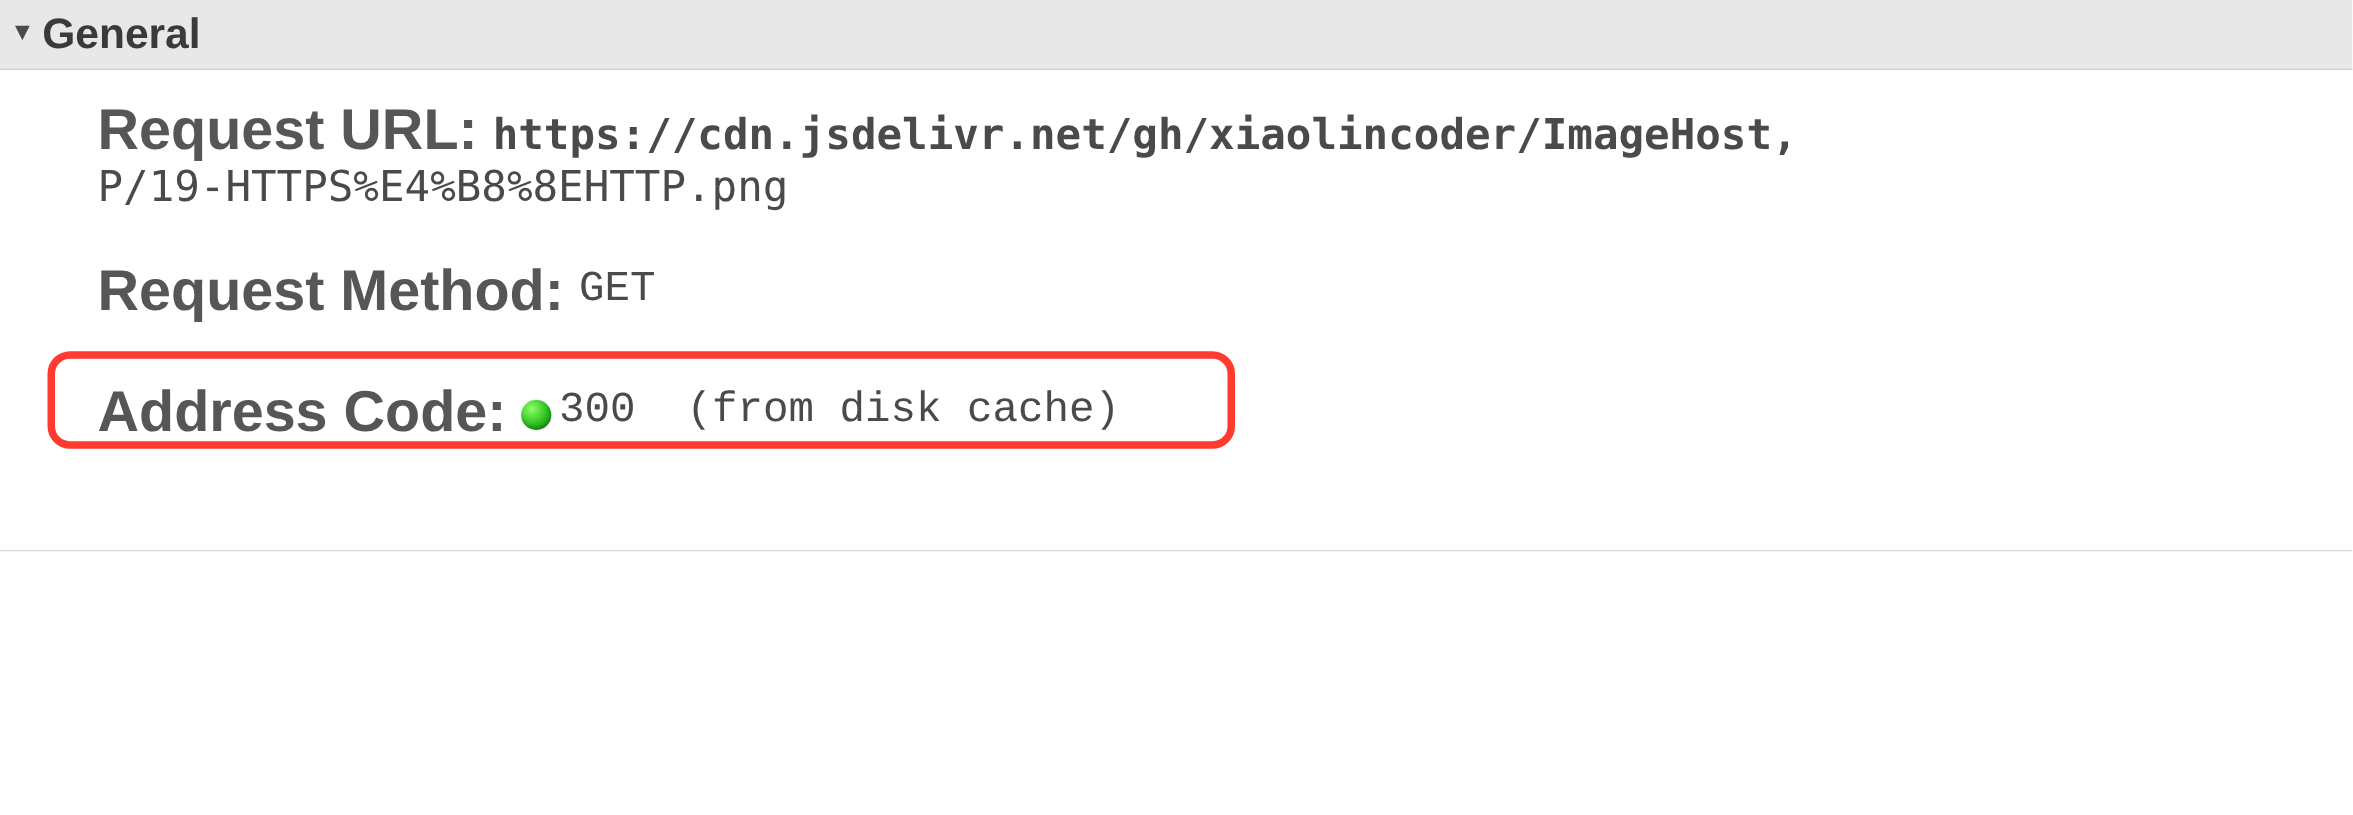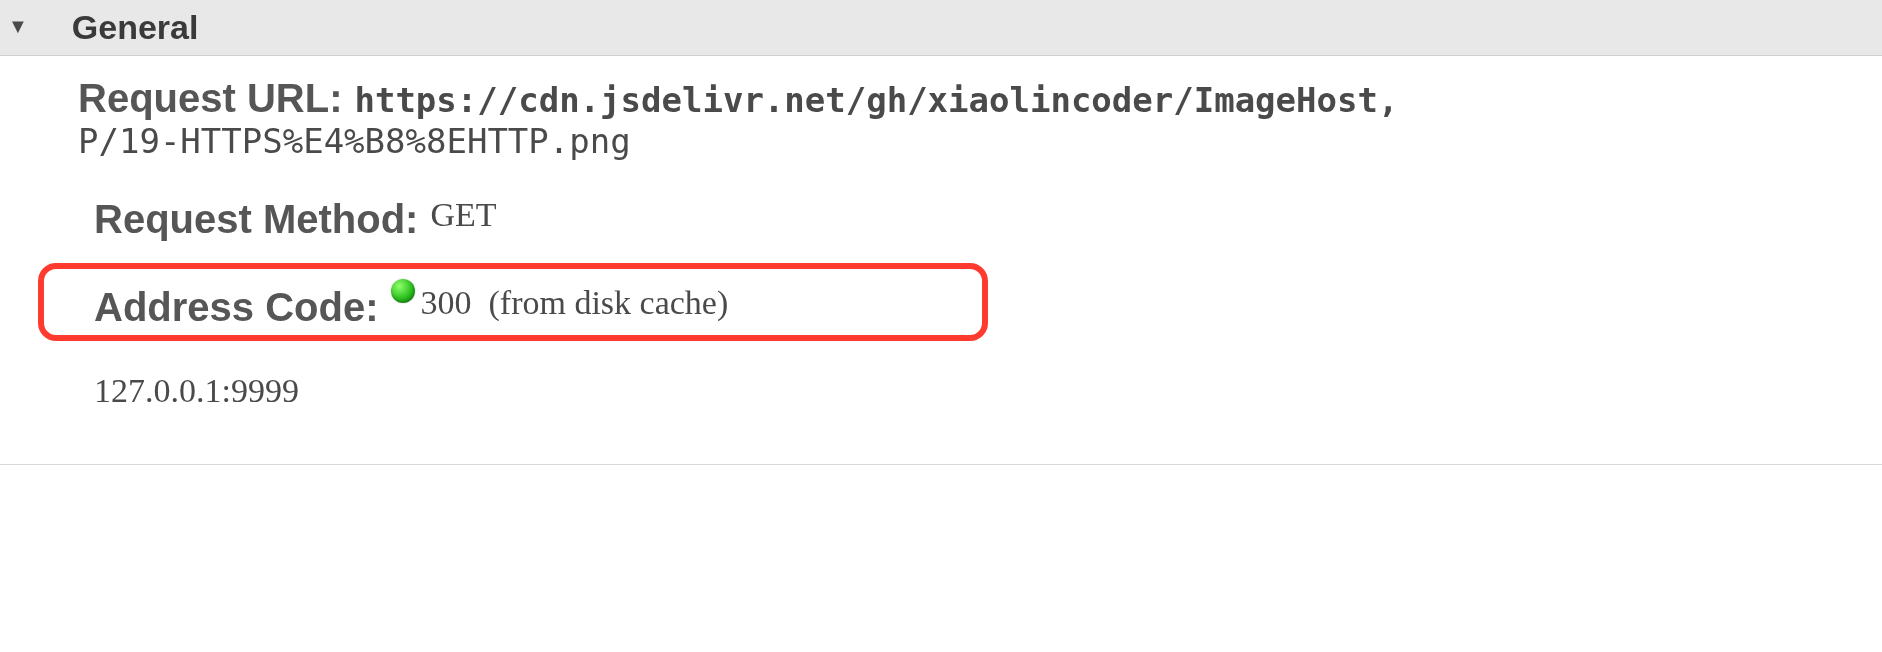--- a/index.html
+++ b/index.html
@@ -25,44 +25,42 @@
     .disclosure-triangle {
       font-size: 20px;
       color: #4a4a4a;
       line-height: 1;
       transform: translateY(-2px);
     }
     .section-title {
       font-size: 34px;
       font-weight: 700;
       color: #3a3a3a;
-      margin-left: 38px;
     }
     .content {
       padding: 20px 0 20px 78px;
       display: flex;
       flex-direction: column;
       gap: 28px;
       border-bottom: 1px solid #d8d8d8;
     }
     .row {
       display: flex;
-      align-items: flex-start;
+      align-items: center;
       flex-wrap: wrap;
       line-height: 1.5;
-      margin-left: 16px;
     }
     .label {
-      font-size: 40px;
+      font-size: 46px;
       font-weight: 700;
       color: #565656;
       margin-right: 12px;
     }
     .value {
-      font-family: Liberation Serif, serif;
+      font-family: Liberation Mono, monospace;
       font-size: 34px;
       color: #4a4a4a;
       white-space: pre;
     }
     .url-block {
       display: block;
       max-width: 1500px;
     }
     .url-line1 {
       font-family: "SF Mono", Menlo, Monaco, Consolas, monospace;
@@ -125,19 +123,18 @@
     <div class="highlight-box"></div>
     <div class="row">
       <span class="label">Address Code:</span>
       <span class="status-dot"></span>
       <span class="value">300</span>
         <span class="value">  (from disk cache)</span>
     </div>
   </div>
 
   <div class="row">
-    <span class="value">127.0.0.1:9999</span>
   </div>
 
   <div class="row">
   </div>
 
 </div>
 
 </body></html>

